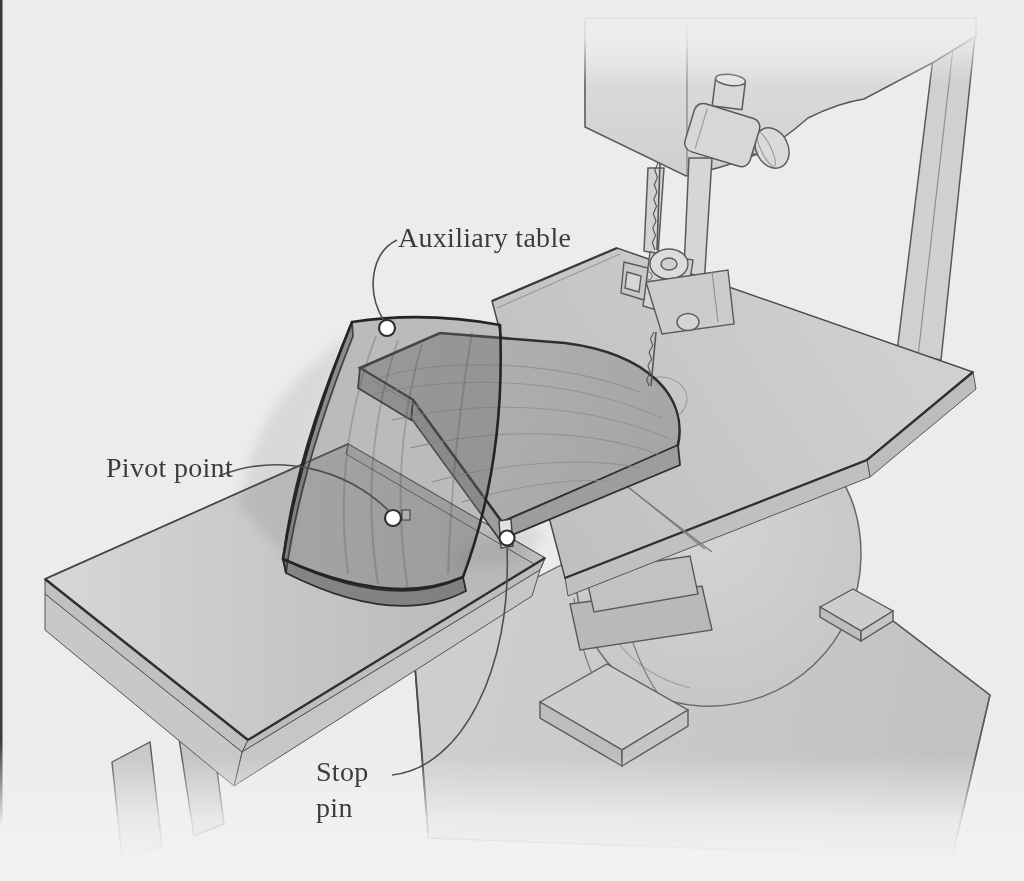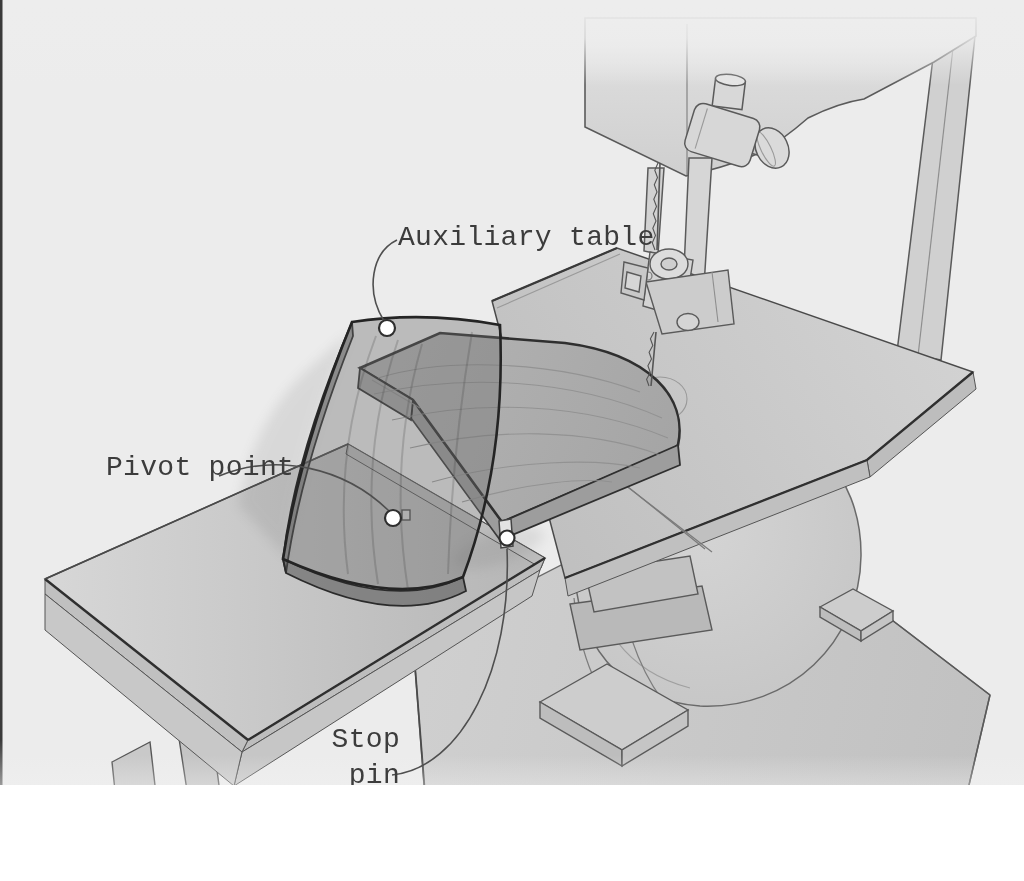--- a/index.html
+++ b/index.html
@@ -1,23 +1,23 @@
 <!DOCTYPE html>
 <html><head>
 <meta charset="utf-8">
 <style>
   html,body{margin:0;padding:0;}
-  .figure{position:relative;width:1024px;height:785px;background:#d946ef;overflow:hidden;
-          font-family:Liberation Mono, monospace;}
+  .figure{position:relative;width:1024px;height:881px;background:#d946ef;overflow:hidden;
+          font-family:Liberation Serif, serif;}
   .figure svg{position:absolute;left:0;top:0;}
   .lbl{position:absolute;color:#3c3c3c;font-size:28px;letter-spacing:.3px;line-height:34px;
        white-space:nowrap;user-select:none;}
   .lbl-aux{left:398px;top:221px;}
   .lbl-pivot{left:66px;top:451px;margin-left:40px;}
-  .lbl-stop{left:316px;top:722px;width:84px;text-align:right;white-space:normal;line-height:36px;}
+  .lbl-stop{left:316px;top:754px;width:84px;text-align:left;white-space:normal;line-height:36px;}
 </style>
 </head>
 <body>
 
 <div class="figure">
 <svg width="1024" height="881" viewBox="0 0 1024 881">
   <defs>
     <linearGradient id="headGrad" x1="0" y1="0" x2="0" y2="1">
       <stop offset="0" stop-color="#efefef"></stop>
           <stop offset="0.45" stop-color="#d9d9d9"></stop>

